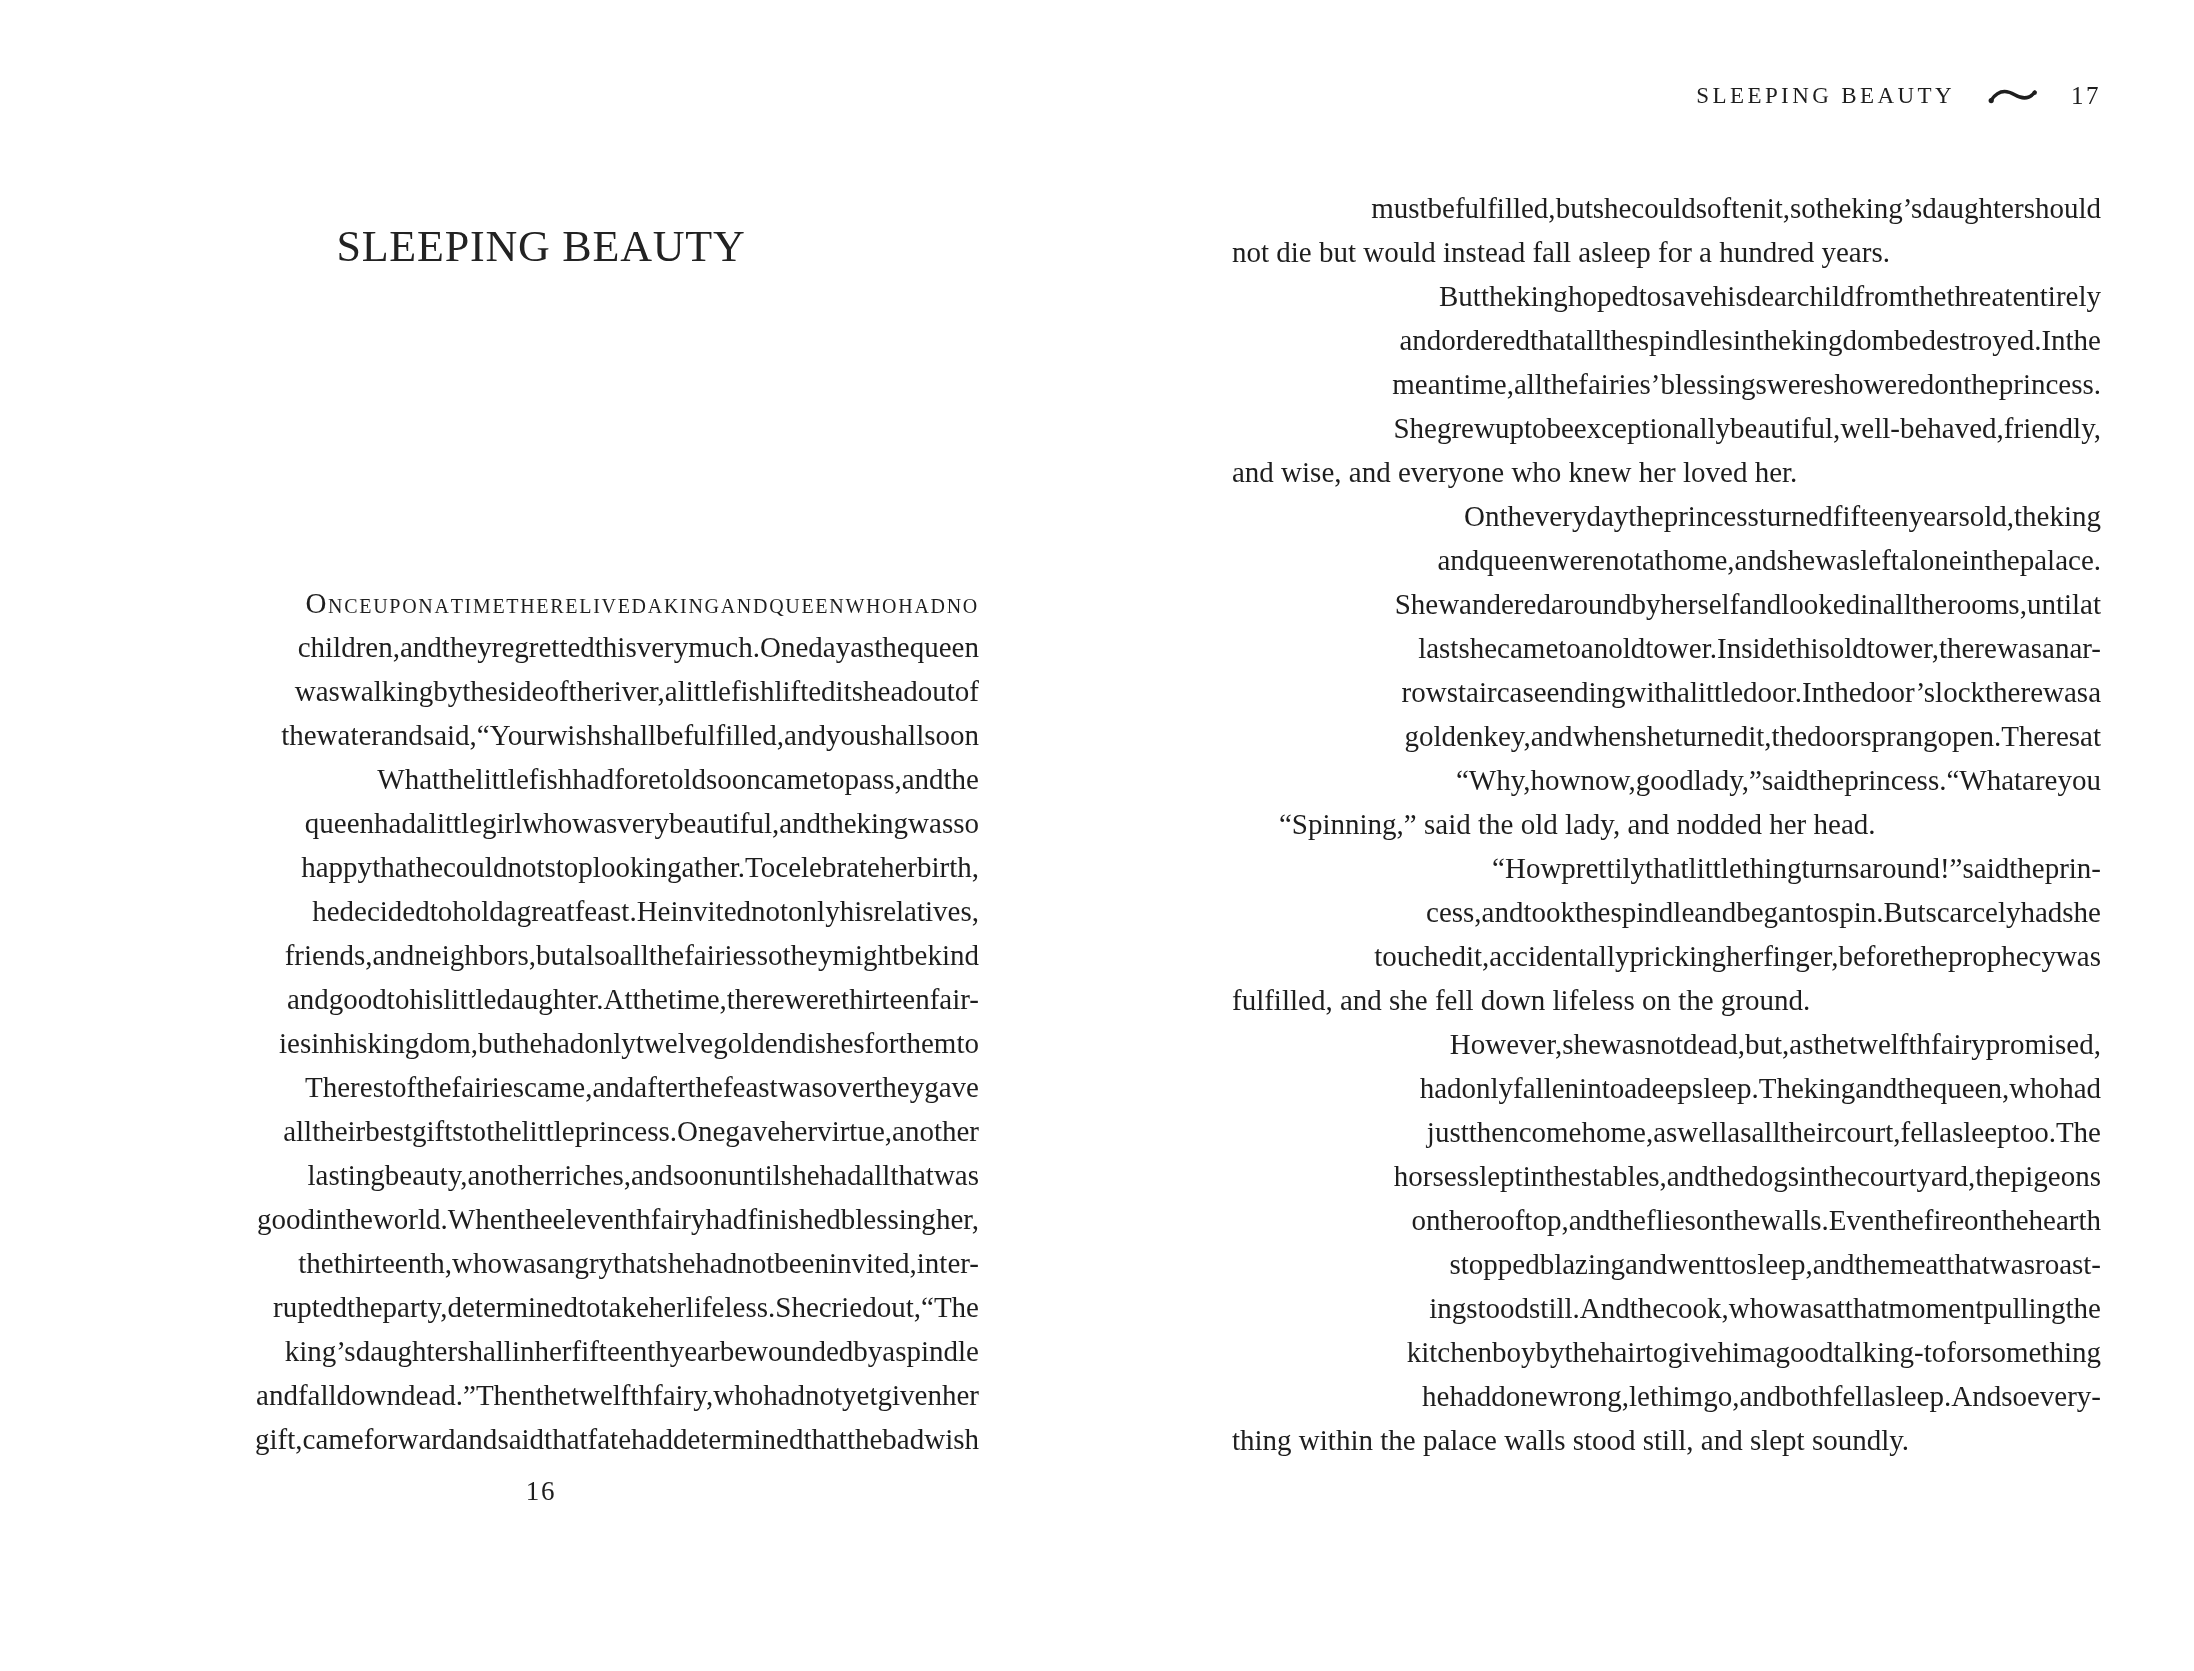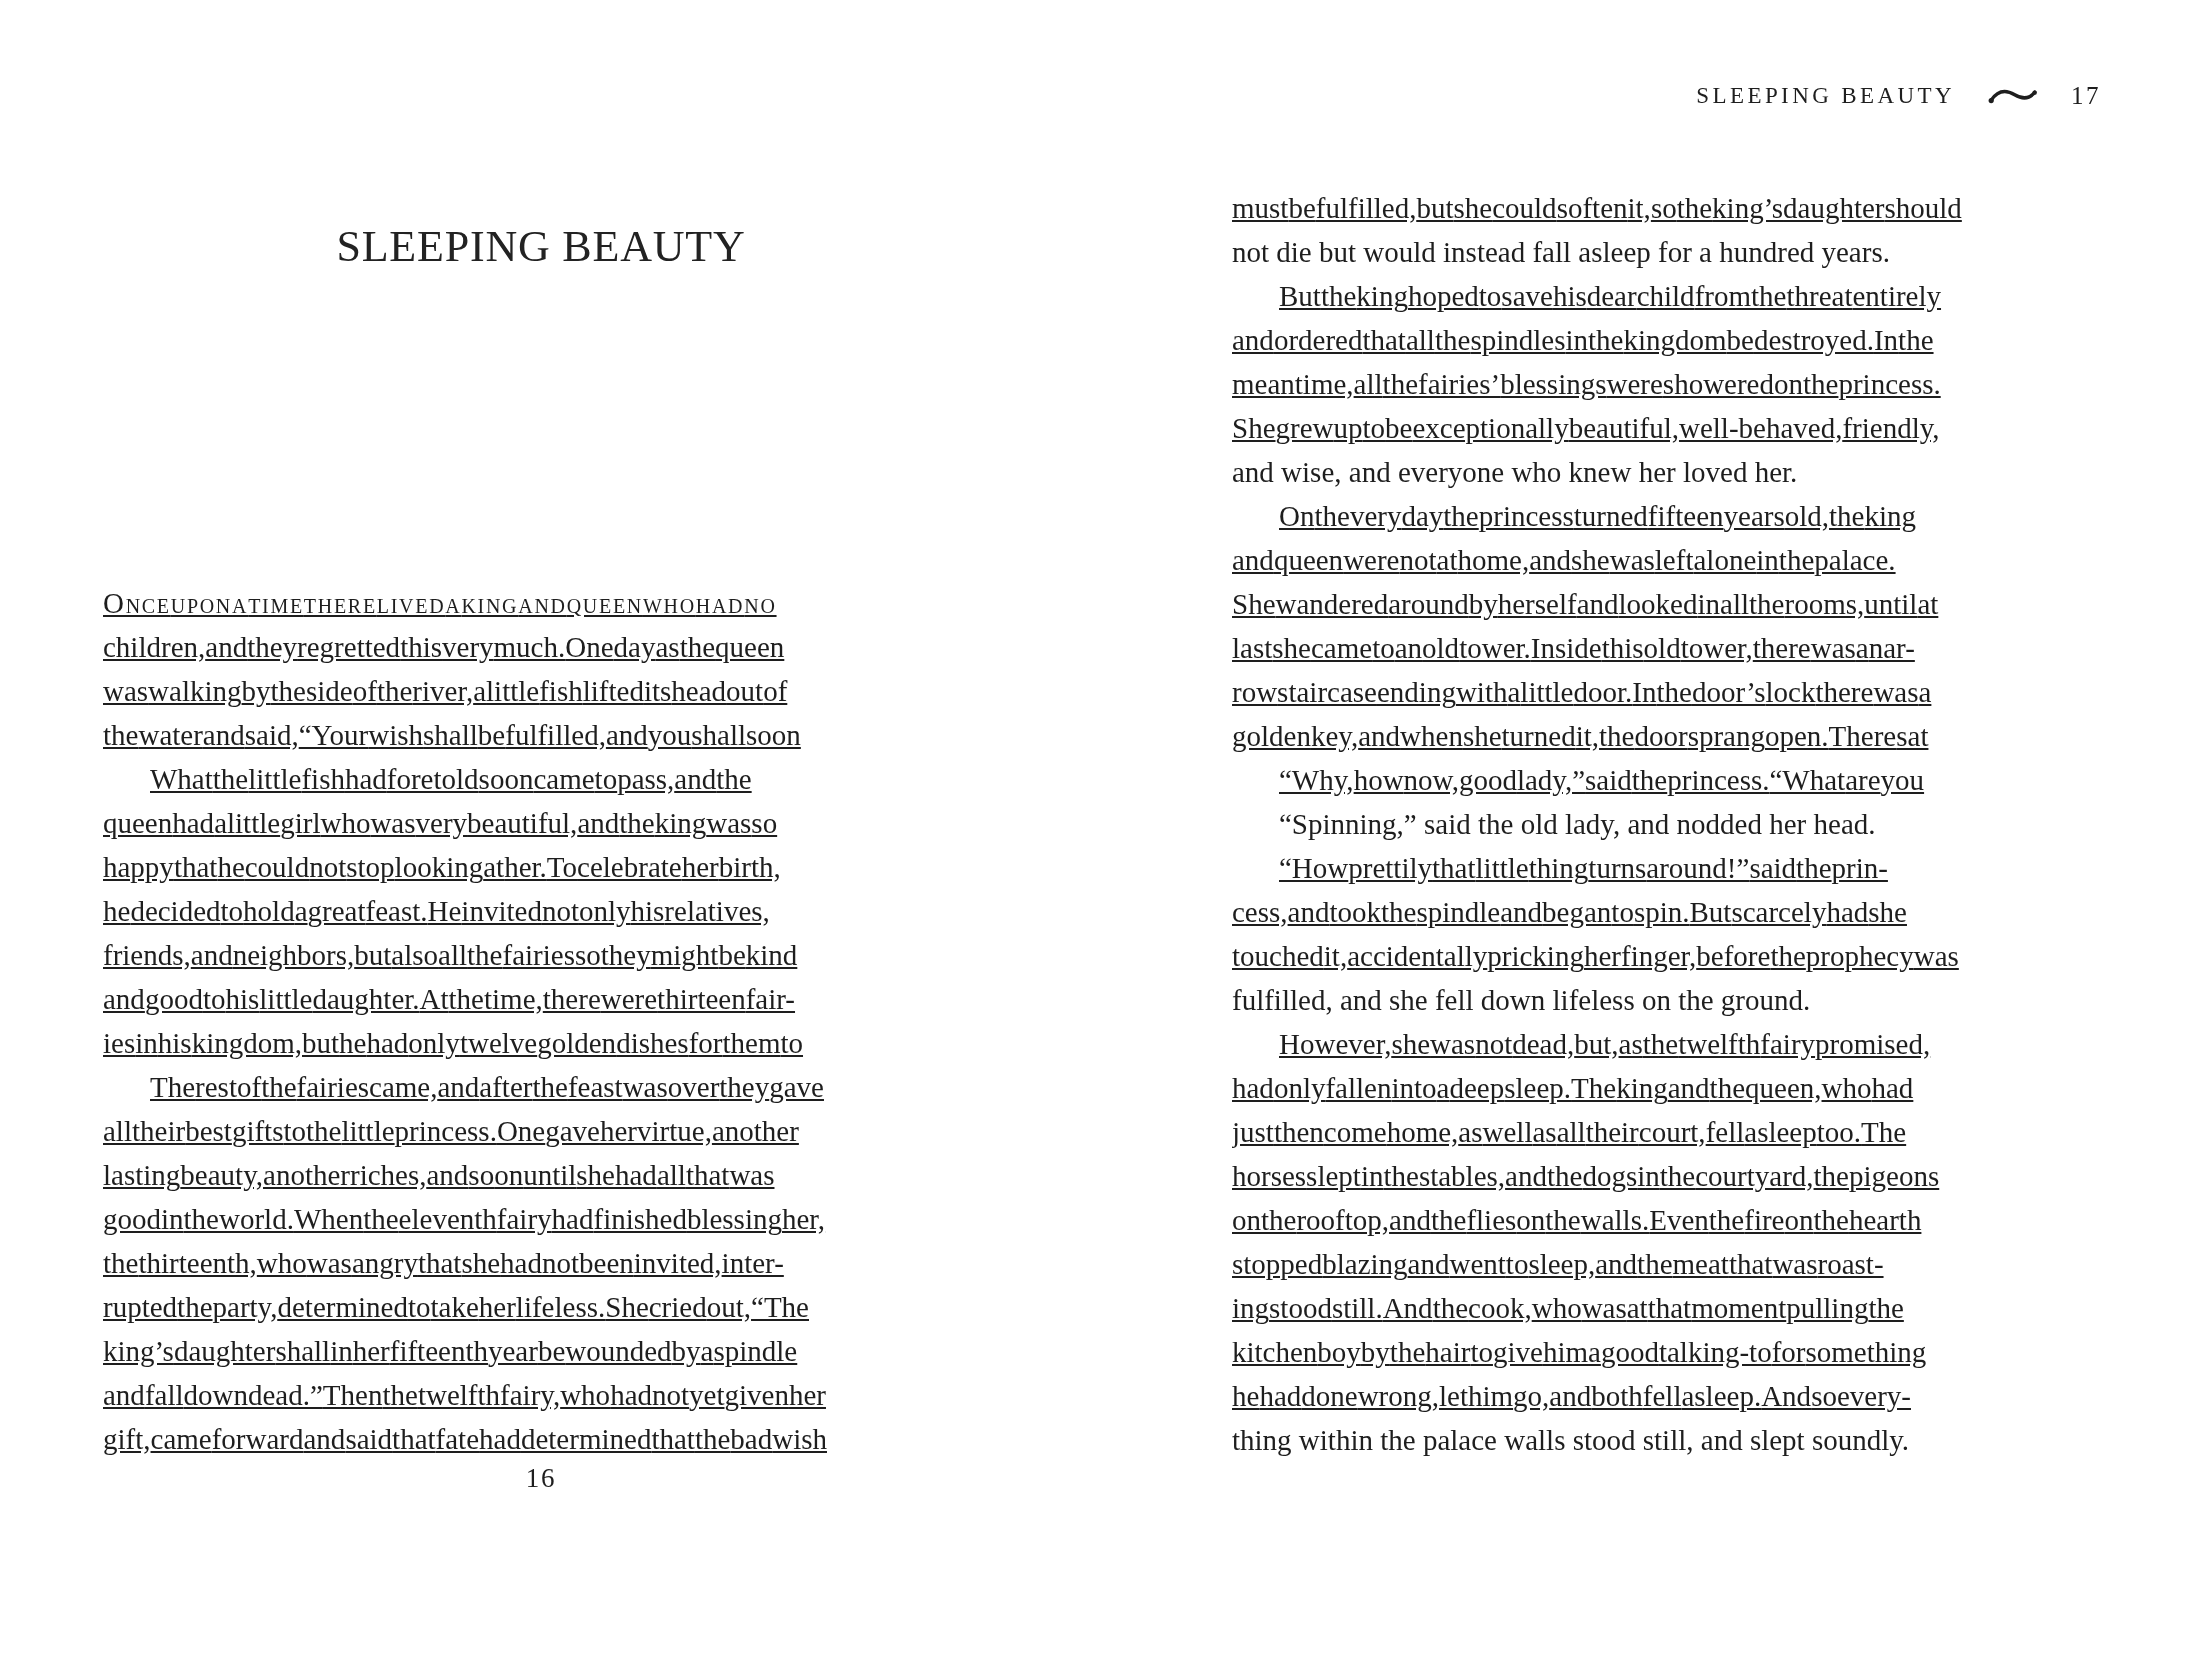--- a/index.html
+++ b/index.html
@@ -49,29 +49,28 @@
   .para { }
   .ln {
     height:44px;
     line-height:44px;
     overflow:hidden;
     text-align:left;
     white-space:nowrap;
   }
   .ln.j {
     display:flex;
-    justify-content:flex-start;
+    justify-content:flex-end;
     align-items:baseline;
-    text-decoration:underline;
   }
   .ln.ind { padding-left:47px; }
   .ln.sc  { font-variant:small-caps; letter-spacing:1.7px; }
 
   .page-number {
-    margin-top:2px;
+    margin-top:15px;
     text-align:center;
     font-size:27px;
     letter-spacing:1.7px;
   }
 </style>
 </head>
 <body>
 
 <div class="spread">
 

